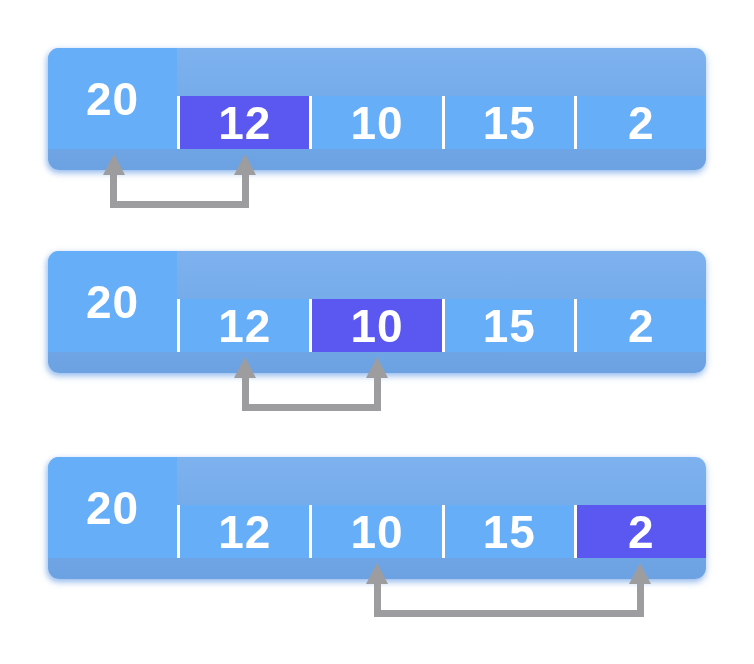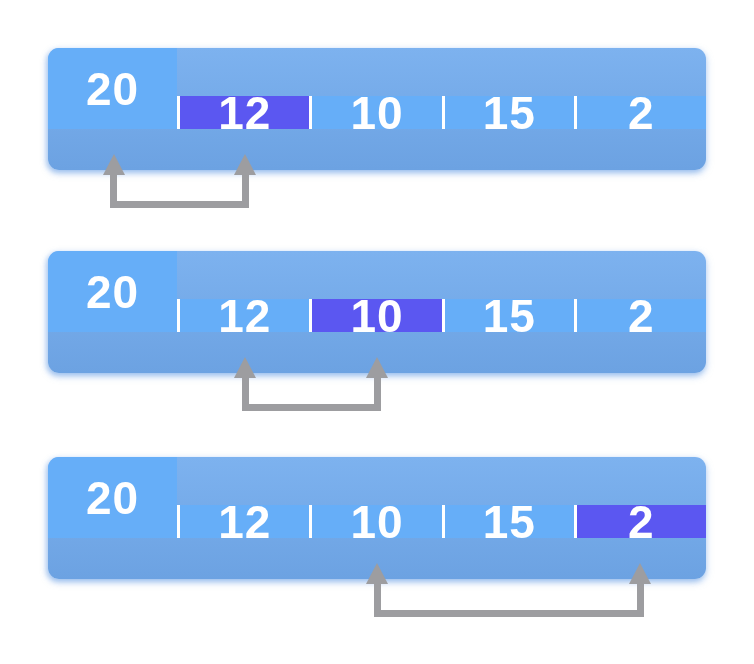--- a/index.html
+++ b/index.html
@@ -28,21 +28,21 @@
     position: absolute;
     top: 0; left: 0;
     width: 658px;
     height: 122px;
     border-radius: 11px;
     background: linear-gradient(to bottom, var(--base-top, #7db2ef), var(--base-bot, #6ca2e2));
     box-shadow: 0 3px 7px rgba(108, 160, 230, 0.55), -2px 2px 5px rgba(108, 160, 230, 0.35);
   }
   .cells {
     display: flex;
-    height: 81px;
+    height: 101px;
     width: 100%;
     border-radius: 11px 11px 0 0;
     overflow: hidden;
   }
   .cell {
     flex: 1 1 0;
     display: flex;
     align-items: center;
     justify-content: center;
     background: var(--cell-blue, #66aef8);

